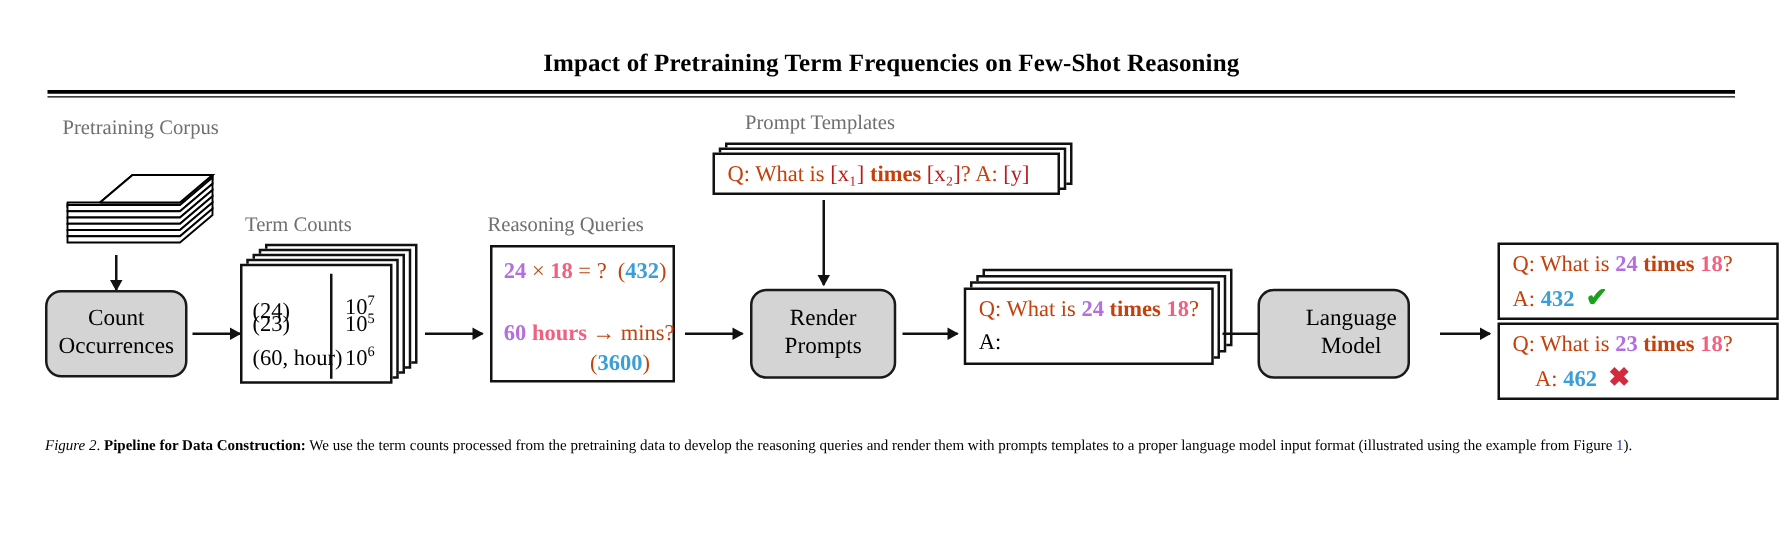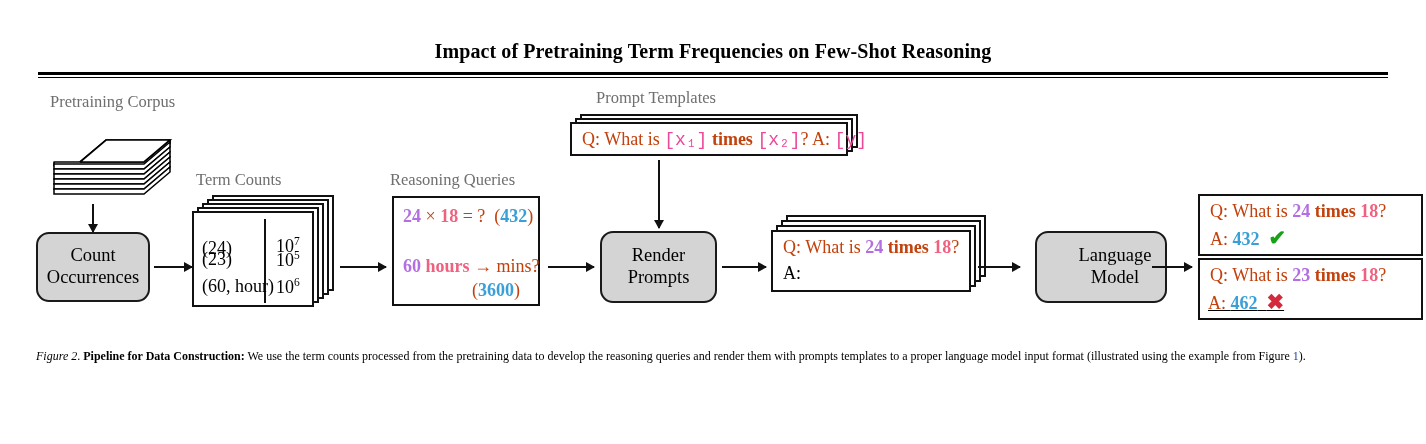--- a/index.html
+++ b/index.html
@@ -91,21 +91,21 @@
   }
 
   
   .corpus{position:absolute;}
   .corpus svg{display:block;}
 
   
   .c-purple{color:#b36fe0;font-weight:600;}
   .c-pink{color:#f0607f;font-weight:600;}
   .c-blue{color:#3a9fd6;font-weight:600;}
-  .c-gray{color:#ec4899;font-family:Liberation Mono, monospace;}
+  .c-gray{color:#b91c1c;}
   .c-black{color:#c2410c;}
 
   .tick{color:#1aa11a;font-weight:bold;font-size:21px;}
   .cross{color:#d42a3c;font-weight:bold;font-size:21px;}
   .sup{font-size:11.5px;vertical-align:super;}
 
   
   .tc-divider{position:absolute;width:1.6px;background:#111;}
 
   
@@ -248,21 +248,21 @@
 
     <div class="card" style="left:771px;top:144px;width:200px;height:62px;">
       <div class="card-ln" style="left:10px;top:5px;">
         <span class="c-black">Q: What is </span><span class="c-purple">24</span><span class="c-black" style="font-weight:600;"> times </span><span class="c-pink">18</span><span class="c-black">?</span>
       </div>
       <div class="card-ln" style="left:10px;top:31px;">A:</div>
     </div>
 
     <div class="arrow-h" style="left:978px;top:180px;width:42px;"></div>
 
-    <div class="proc" style="left:1035px;top:145px;width:132px;height:72px;padding-left:28px;">
+    <div class="proc" style="left:1006px;top:145px;width:122px;height:72px;padding-left:28px;">
       <div>
         <span>Language</span><br>
         <span>Model</span>
       </div>
     </div>
 
     <div class="arrow-h" style="left:1152px;top:180px;width:40px;"></div>
 
     <div class="card" style="left:1198px;top:108px;width:225px;height:62px;">
       <div class="card-ln" style="left:10px;top:5px;">
@@ -271,21 +271,21 @@
       <div class="card-ln" style="left:10px;top:30px;">
         <span class="c-black">A: </span><span class="c-blue">432</span>
         &nbsp;<span class="tick">✔</span>
       </div>
     </div>
 
     <div class="card" style="left:1198px;top:172px;width:225px;height:62px;">
       <div class="card-ln" style="left:10px;top:5px;">
         <span class="c-black">Q: What is </span><span class="c-purple">23</span><span class="c-black" style="font-weight:600;"> times </span><span class="c-pink">18</span><span class="c-black">?</span>
       </div>
-      <div class="card-ln" style="left:8px;top:30px;text-decoration:underline;">
+      <div class="card-ln" style="left:28px;top:30px;">
         <span class="c-black">A: </span><span class="c-blue">462</span>
         &nbsp;<span class="cross">✖</span>
       </div>
     </div>
 
   </div>
 
   <div class="caption">
     <i><span>Figure 2</span></i><span>.</span>
     <b><span>Pipeline for Data Construction:</span></b><span> We use the term counts processed from the pretraining data to develop the reasoning queries and render them with prompts templates to a proper language model input format (illustrated using the example from Figure </span><span class="link">1</span><span>).</span>

